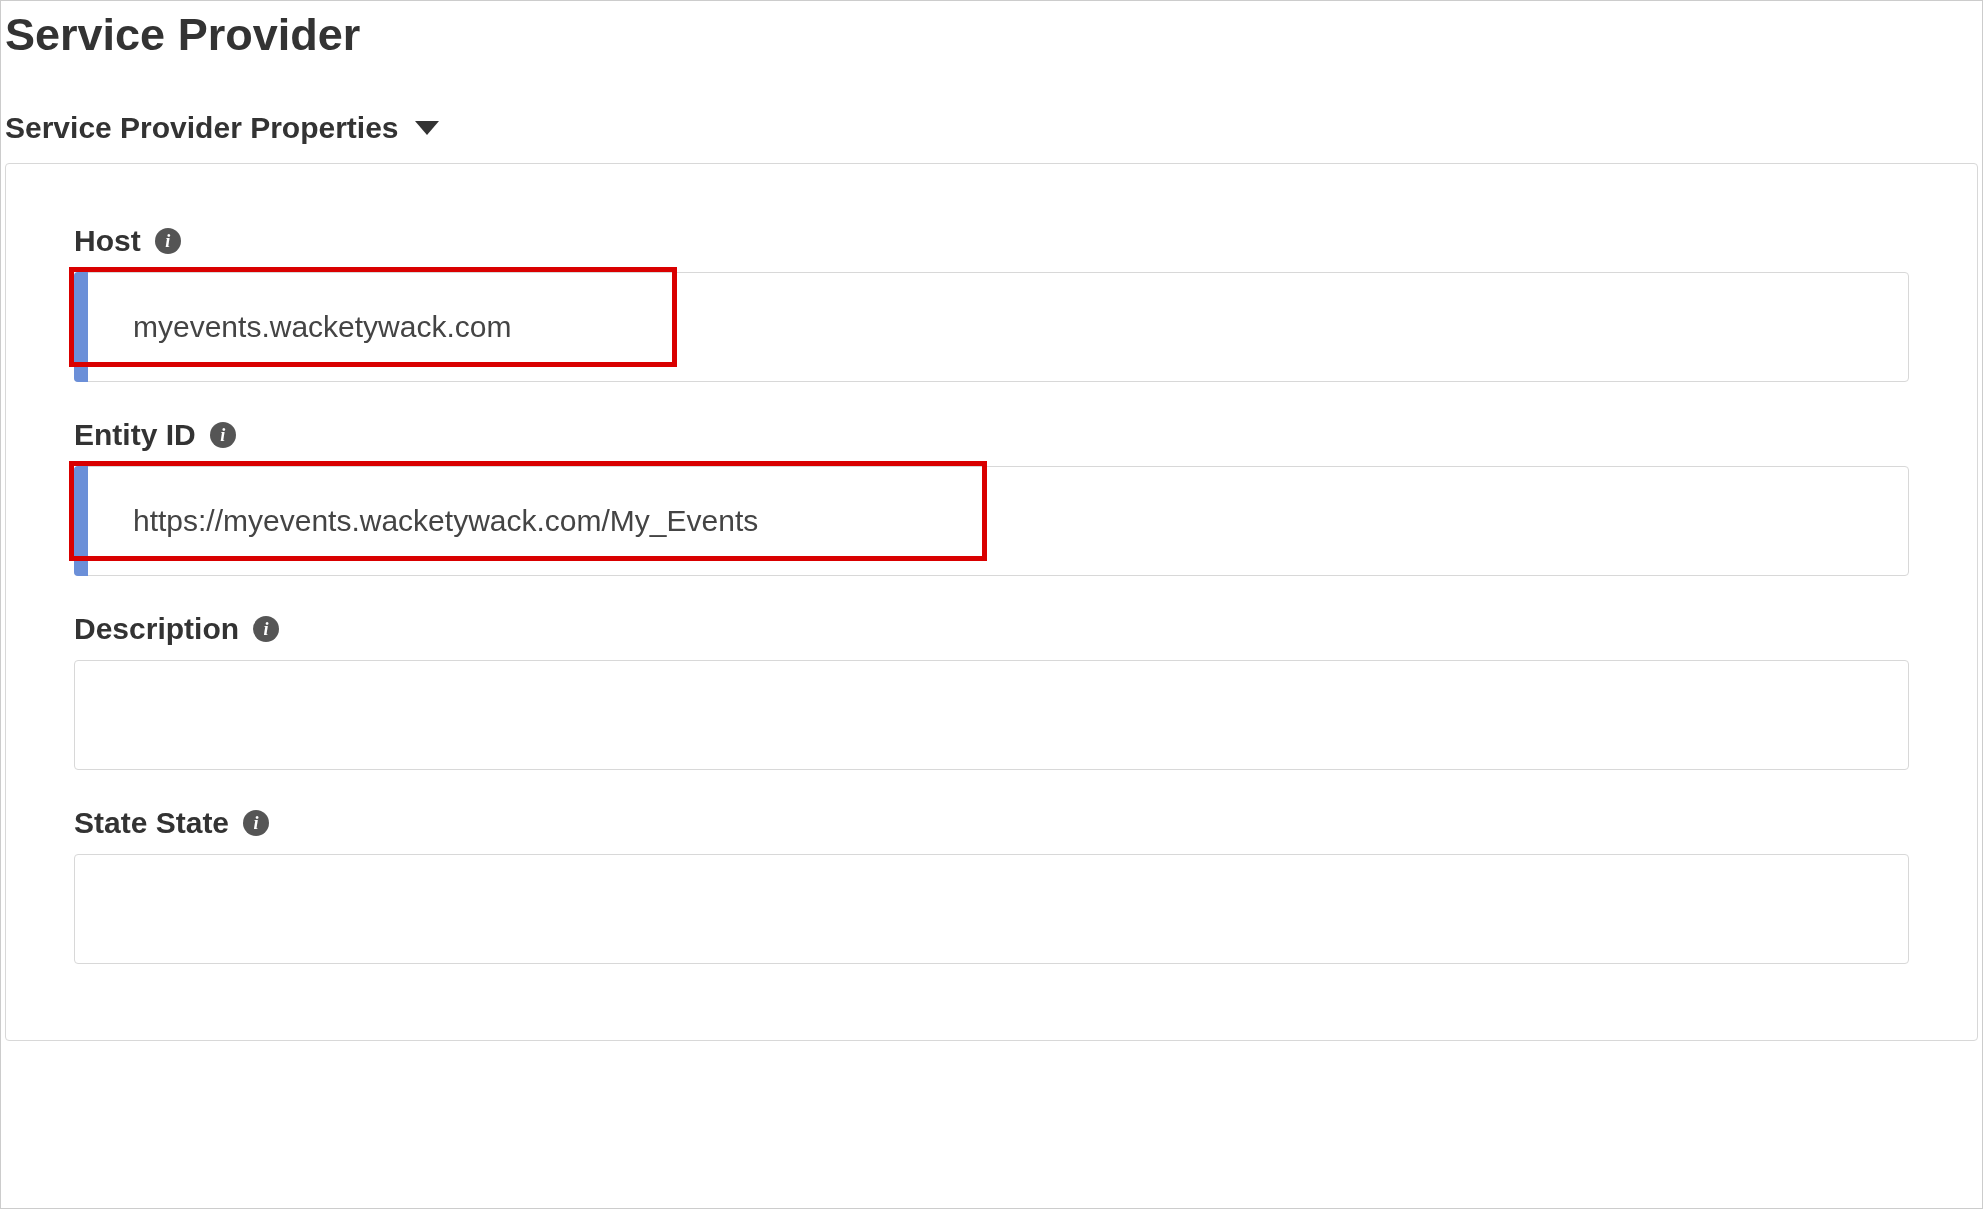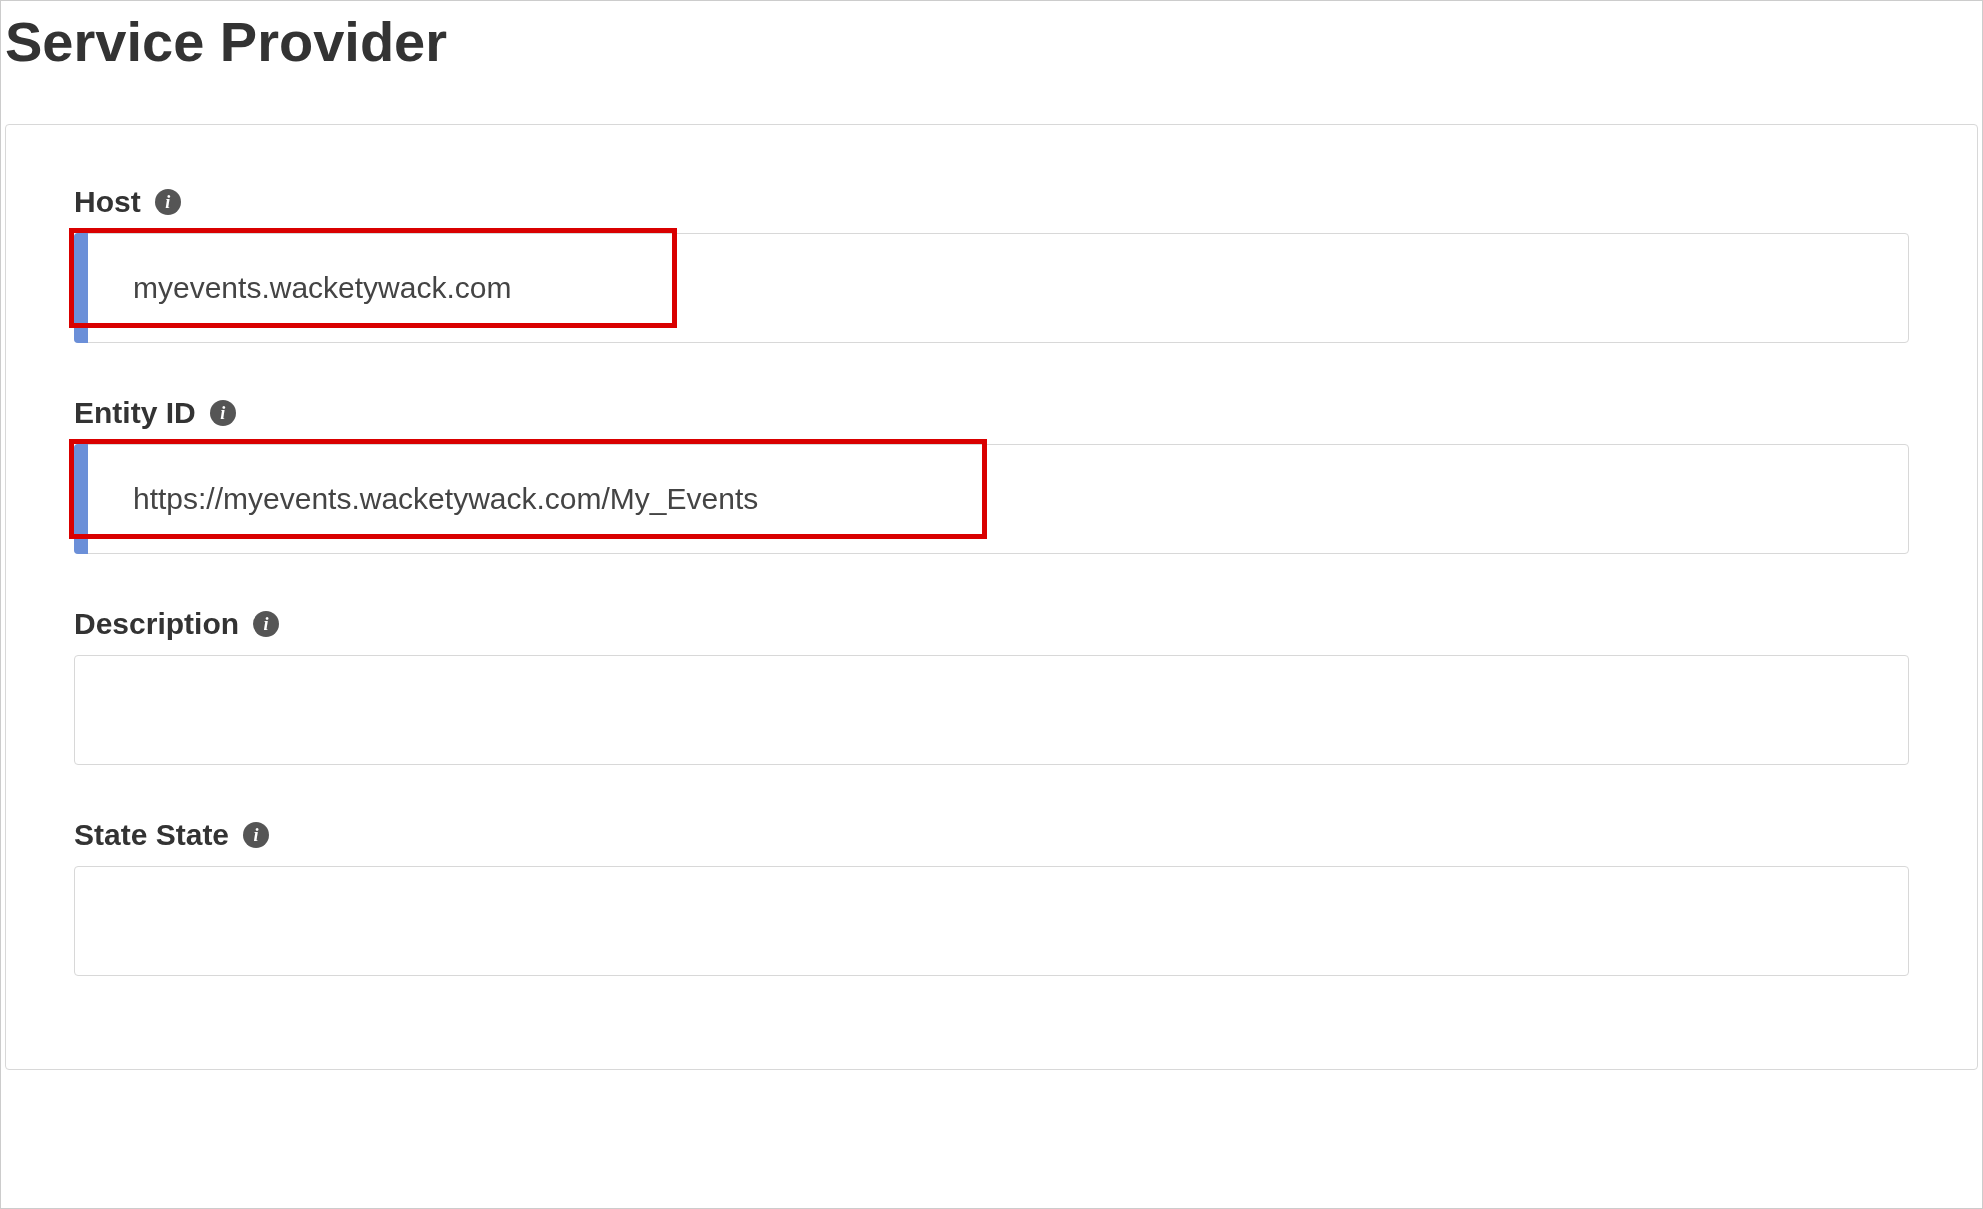--- a/index.html
+++ b/index.html
@@ -14,21 +14,21 @@
     padding: 0;
   }
   .container {
     border: 1px solid #ccc;
     width: 1983px;
     height: 1209px;
     padding: 0 4px 20px 4px;
     position: relative;
   }
   .page-title {
-    font-size: 56px;
+    font-size: 45px;
     font-weight: bold;
     color: #333;
     margin: 8px 0 50px 0;
   }
   .advanced-row {
     display: flex;
     align-items: center;
     gap: 48px;
     margin-bottom: 60px;
   }
@@ -74,21 +74,21 @@
     border-left: 12px solid transparent;
     border-right: 12px solid transparent;
     border-top: 14px solid #333;
   }
   .properties-panel {
     border: 1px solid #d8d8d8;
     border-radius: 4px;
     padding: 60px 68px 40px 68px;
   }
   .field-group {
-    margin-bottom: 53px;
+    margin-bottom: 36px;
   }
   .field-label-row {
     display: flex;
     align-items: center;
     gap: 14px;
     margin-bottom: 14px;
   }
   .field-label {
     font-size: 30px;
     font-weight: bold;
@@ -152,20 +152,24 @@
   }
 </style>
 </head>
 <body>
 
 <div class="container">
 
   <h1 class="page-title">Service Provider</h1>
 
 
+  <div class="section-header">
+    <span class="section-title">Service Provider Properties</span>
+    <span class="chevron-down"></span>
+  </div>
 
   <div class="properties-panel">
 
     <div class="field-group">
       <div class="field-label-row">
         <span class="field-label">Host</span>
         <span class="info-icon">i</span>
       </div>
       <div class="input-wrapper">
         <div class="input-accent"></div>

